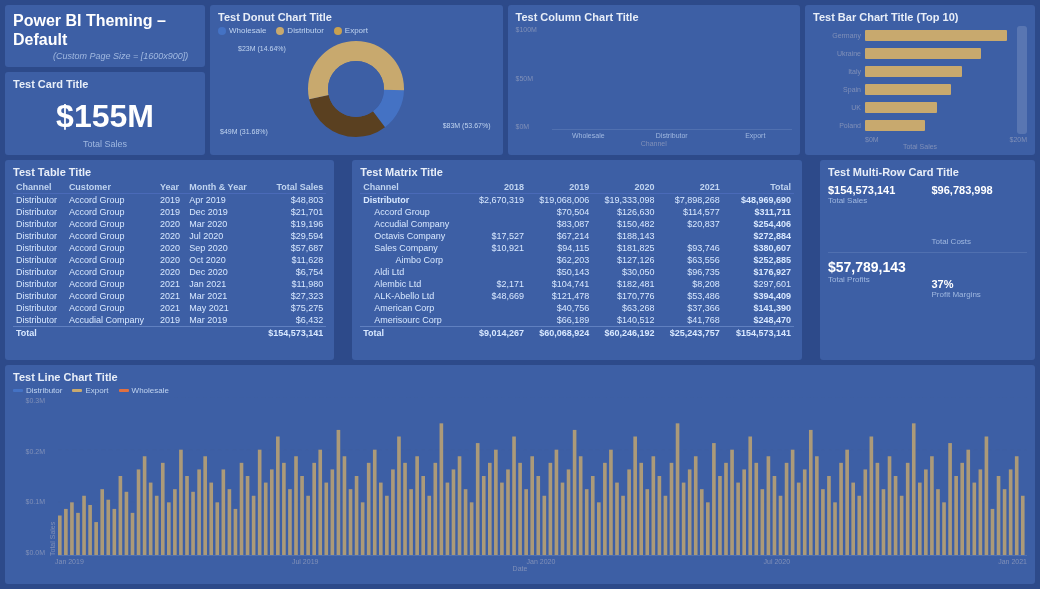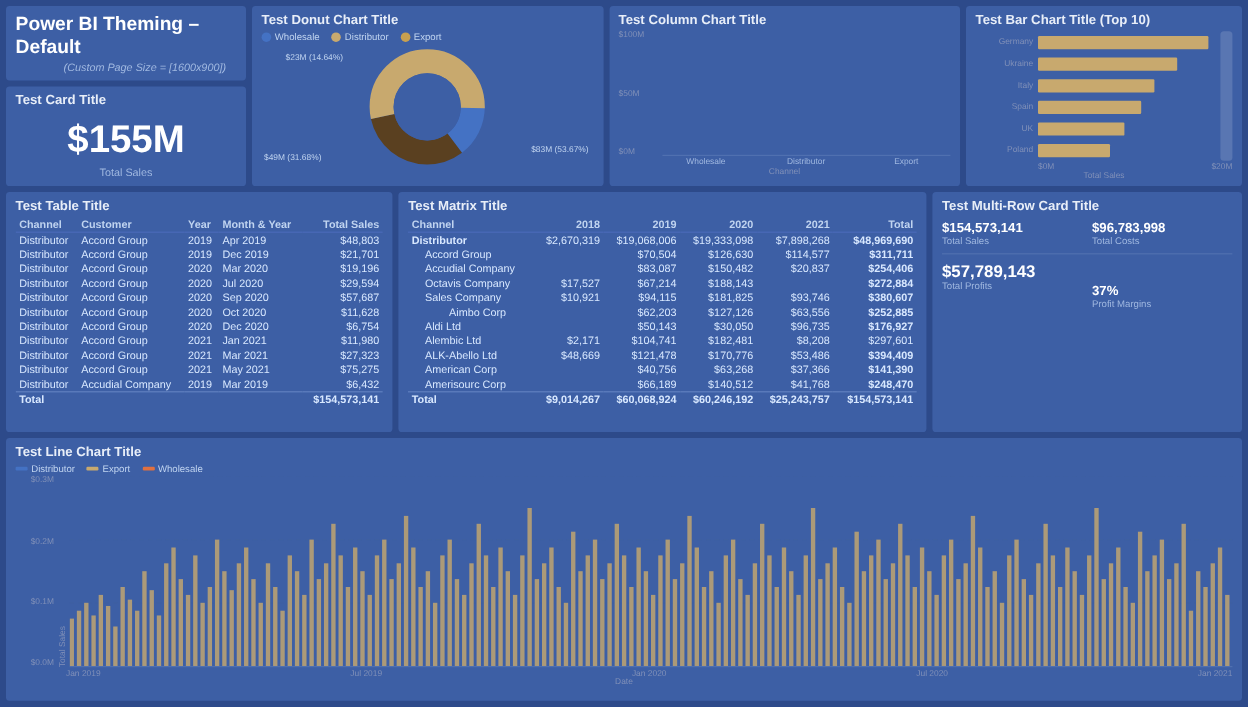--- a/index.html
+++ b/index.html
@@ -38,21 +38,21 @@
       height: 589px;
       width: 1040px;
     }
     .row1 {
       display: flex;
       gap: 5px;
       height: 150px;
     }
     .row2 {
       display: flex;
-      gap: 5px;
+      gap: 18px;
       height: 200px;
     }
     .row3 {
       display: flex;
       gap: 5px;
       flex: 1;
     }
 
     .panel {
       background-color: #3d5fa5;
@@ -432,30 +432,30 @@
                 <td class="right" style="font-weight: 700;">$60,068,924</td>
                 <td class="right" style="font-weight: 700;">$60,246,192</td>
                 <td class="right" style="font-weight: 700;">$25,243,757</td>
                 <td class="right" style="font-weight: 700;">$154,573,141</td>
               </tr>
             </tbody>
         </table>
       </div>
     </div>
 
-    <div class="panel" style="width:258px;flex-shrink:0;">
+    <div class="panel" style="width:215px;flex-shrink:0;">
       <div class="panel-title">Test Multi-Row Card Title</div>
       <div class="multirow-grid">
         <div>
           <div style="font-size:11px;font-weight:700;color:#fff;">$154,573,141</div>
           <div style="font-size:8px;color:#a0b8e0;">Total Sales</div>
         </div>
         <div>
           <div style="font-size:11px;font-weight:700;color:#fff;">$96,783,998</div>
-          <div style="font-size:8px;color:#a0b8e0;">Total Costs</div>
+          <div style="font-size:8px;color:#a0b8e0;margin-top:41px;">Total Costs</div>
         </div>
         <div class="mr-divider"></div>
         <div>
           <div style="font-size:14px;font-weight:700;color:#fff;">$57,789,143</div>
           <div style="font-size:8px;color:#a0b8e0;">Total Profits</div>
         </div>
         <div>
           <div style="font-size:11px;font-weight:700;color:#fff;margin-top:19px;">37%</div>
           <div style="font-size:8px;color:#a0b8e0;">Profit Margins</div>
         </div>

